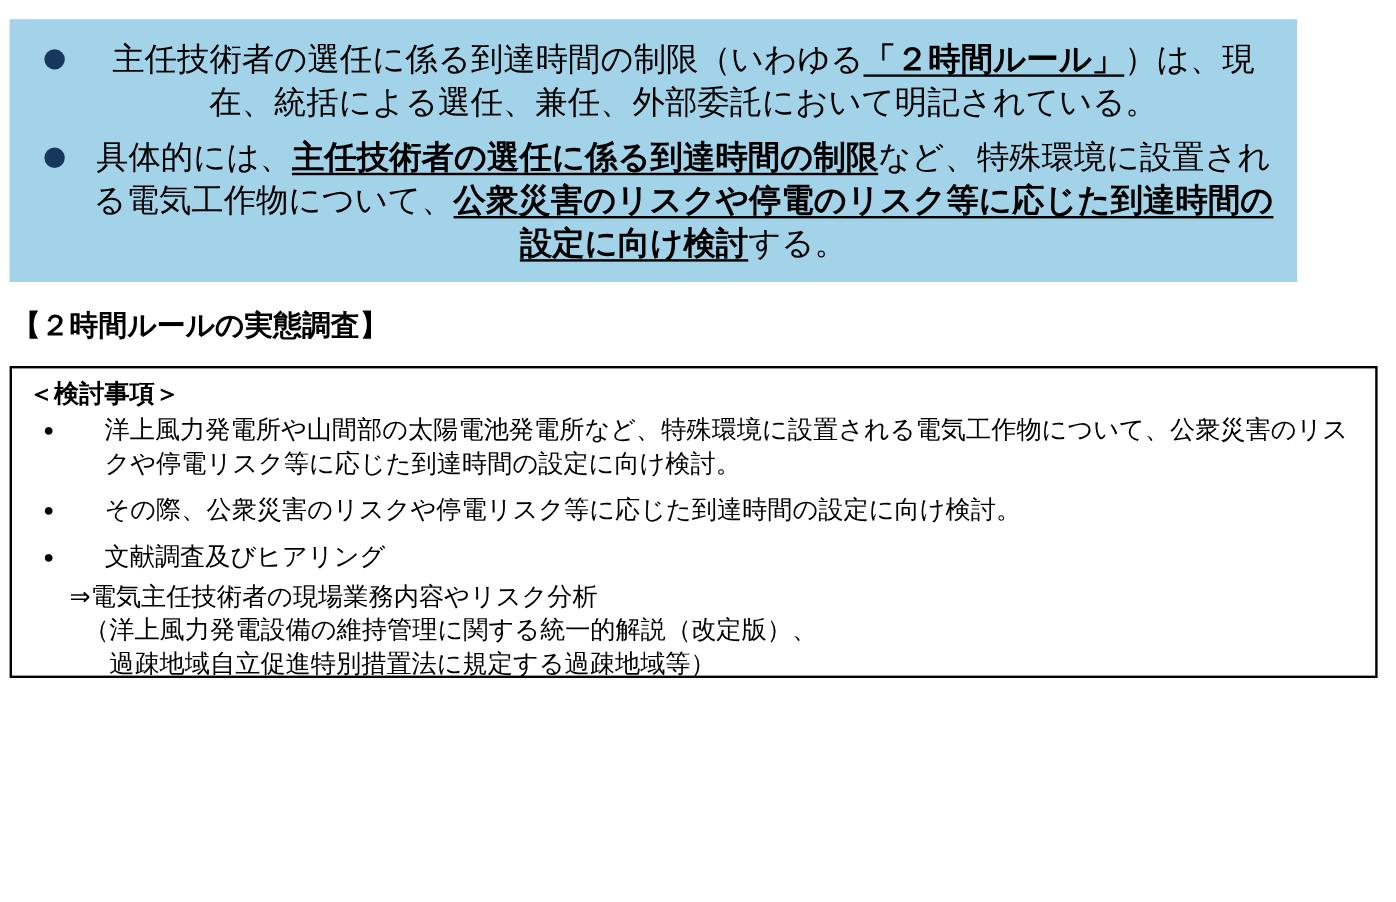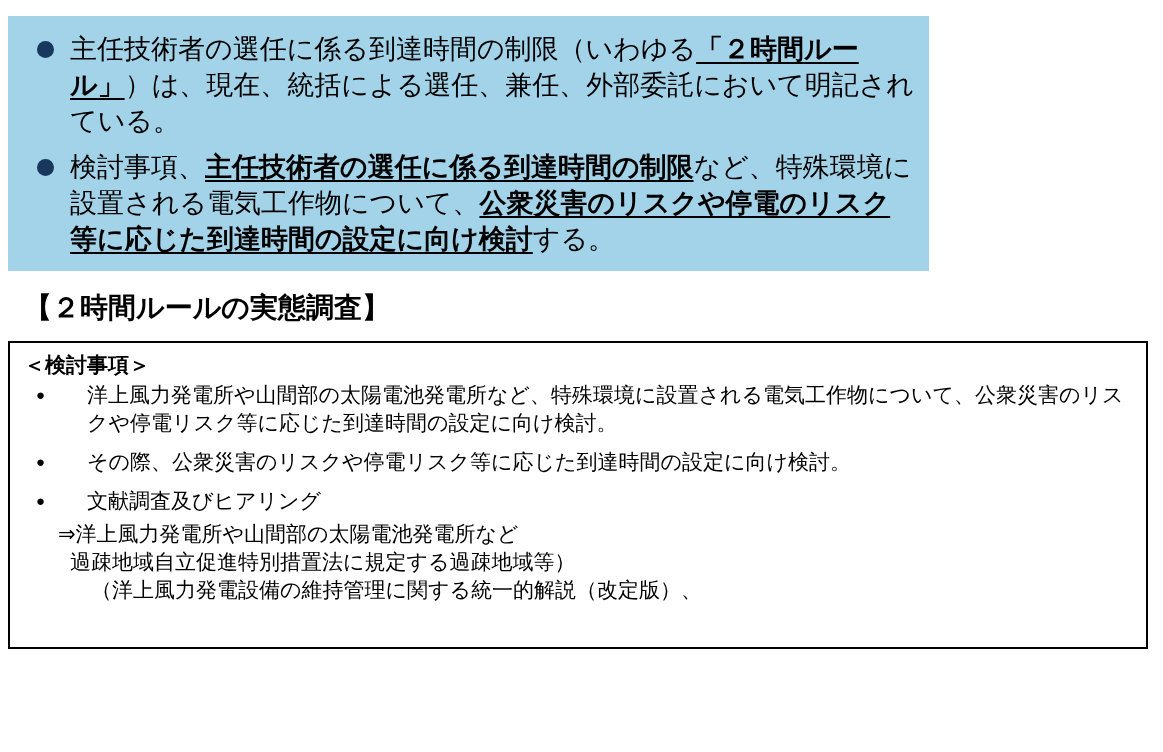--- a/index.html
+++ b/index.html
@@ -17,24 +17,25 @@
   .title {
     margin: 8px 0 0 10px;
     font-size: 31px;
     line-height: 40px;
     font-weight: bold;
     letter-spacing: 0.5px;
   }
 
   .summary {
     margin: 16px 0 0 8px;
-    width: 921px;
+    width: 1073px;
     box-sizing: border-box;
     background: var(--summary-bg, #A3D3E8);
     padding: 15px 12px 14px 22px;
+    text-align: center;
   }
   .s-bullet {
     display: flex;
     align-items: flex-start;
     margin-bottom: 10px;
     font-size: 27px;
     line-height: 36px;
   }
   .s-bullet:last-child { margin-bottom: 0; }
   .s-marker {
@@ -46,30 +47,30 @@
   }
   .s-text { flex: 1 1 auto; }
   .s-text .em {
     font-weight: bold;
     text-decoration: underline;
     text-decoration-thickness: 2px;
     text-underline-offset: 4px;
   }
 
   .section-heading {
-    margin: 22px 0 0 24px;
-    font-size: 28px;
+    margin: 22px 0 0 10px;
+    font-size: 24px;
     line-height: 30px;
     font-weight: bold;
   }
 
   .detail {
     margin: 18px 0 0 8px;
     width: 1140px;
-    height: 308px;
+    height: 260px;
     box-sizing: border-box;
     border: 2px solid var(--border-color, #000000);
     padding: 8px 12px 0 14px;
     font-size: 21px;
   }
   .d-heading {
     font-weight: bold;
     font-size: 21px;
     line-height: 28px;
     margin-top: 25px;
@@ -104,21 +105,21 @@
 
 
   <div class="summary">
     <div>
         <div class="s-bullet">
           <span class="s-marker"></span>
           <div class="s-text"><span>主任技術者の選任に係る到達時間の制限（いわゆる</span><span class="em">「２時間ルール」</span><span>）は、現在、統括による選任、兼任、外部委託において明記されている。</span></div>
         </div>
         <div class="s-bullet">
           <span class="s-marker"></span>
-          <div class="s-text"><span>検討事項、</span><span class="em">主任技術者の選任に係る到達時間の制限</span><span>など、特殊環境に設置される電気工作物について、</span><span class="em">公衆災害のリスクや停電のリスク等に応じた到達時間の設定に向け検討</span><span>する。</span></div>
+          <div class="s-text"><span>具体的には、</span><span class="em">主任技術者の選任に係る到達時間の制限</span><span>など、特殊環境に設置される電気工作物について、</span><span class="em">公衆災害のリスクや停電のリスク等に応じた到達時間の設定に向け検討</span><span>する。</span></div>
         </div>
       </div>
   </div>
 
   <h2 class="section-heading">【２時間ルールの実態調査】</h2>
 
   <div class="detail">
     <div>
         <div class="d-heading">＜検討事項＞</div>
         <div class="d-bullet">
@@ -128,19 +129,19 @@
         <div class="d-bullet">
           <span class="d-marker">●</span>
           <span class="d-text">その際、公衆災害のリスクや停電リスク等に応じた到達時間の設定に向け検討。</span>
         </div>
         <div class="d-bullet">
           <span class="d-marker">●</span>
           <span class="d-text">文献調査及びヒアリング</span>
         </div>
       </div>
     <div class="arrow-note">
-        <div class="an-line">⇒洋上風力発電所や山間部の太陽電池発電所など</div>
+        <div class="an-line">⇒電気主任技術者の現場業務内容やリスク分析</div>
+        <div class="an-line">（洋上風力発電設備の維持管理に関する統一的解説（改定版）、</div>
         <div class="an-line">過疎地域自立促進特別措置法に規定する過疎地域等）</div>
-        <div class="an-line">（洋上風力発電設備の維持管理に関する統一的解説（改定版）、</div>
       </div>
   </div>
 
 </div>
 
 </body></html>

